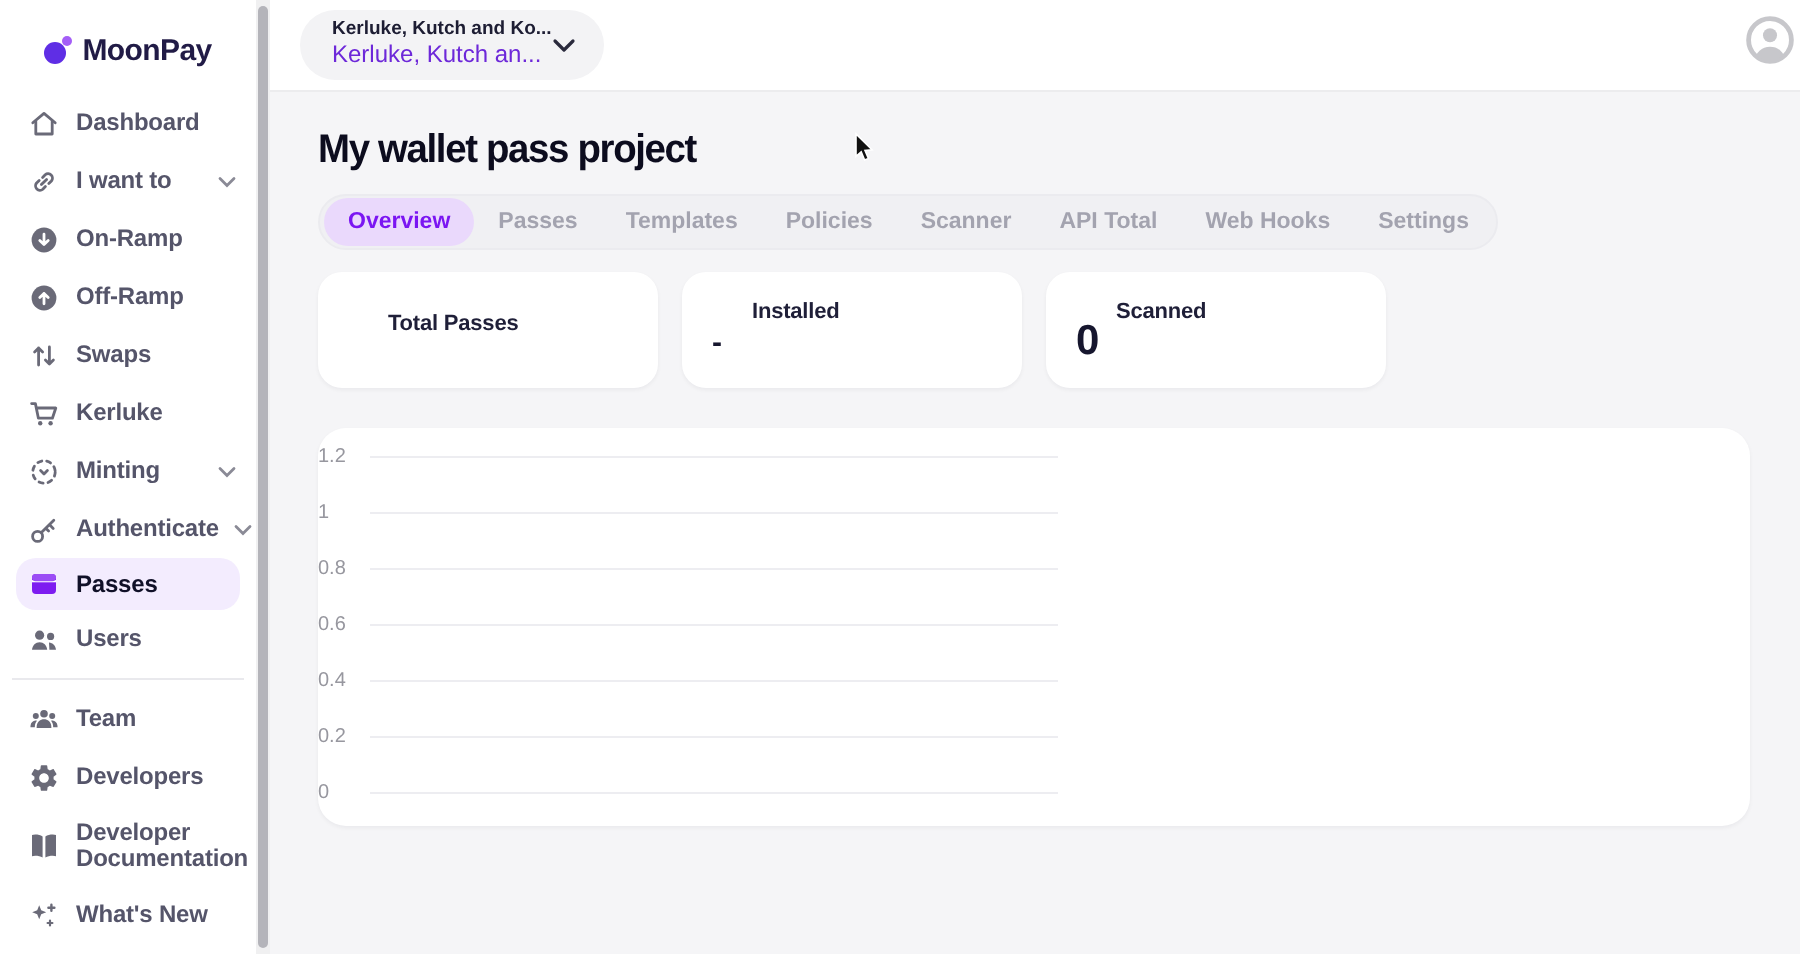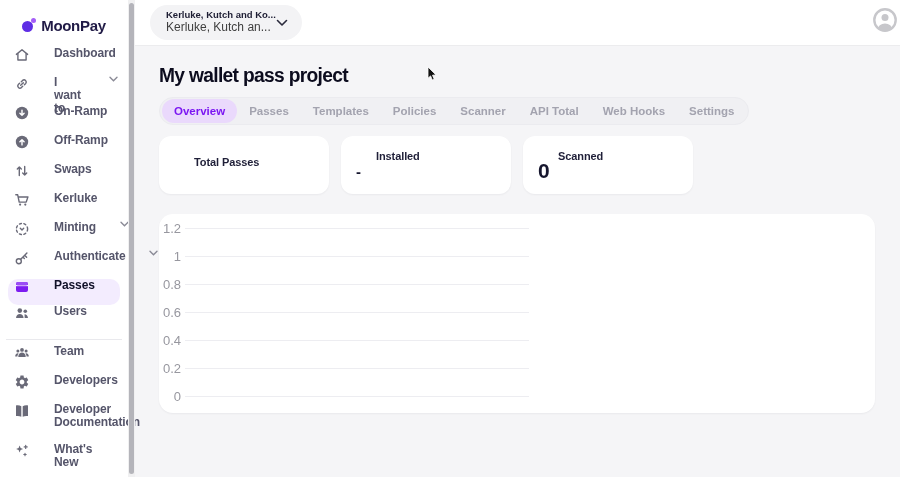--- a/index.html
+++ b/index.html
@@ -7,58 +7,58 @@
   .app{position:relative;width:900px;height:477px;background:#f5f5f7;overflow:hidden;}
 
   
   .sidebar{position:absolute;left:0;top:0;width:128px;height:477px;background:#ffffff;z-index:3;}
   .logo{height:44px;display:flex;align-items:center;justify-content:center;gap:5px;padding-top:6px;}
   .logo-mark{position:relative;width:14px;height:14px;}
   .logo-dot-big{position:absolute;left:0;top:3px;width:11px;height:11px;border-radius:50%;background:#5f2ee5;}
   .logo-dot-small{position:absolute;right:0;top:0;width:5px;height:5px;border-radius:50%;background:#a45ef7;}
   .logo-word{font-size:15px;font-weight:700;color:#211b46;letter-spacing:-0.3px;}
   .nav{padding-top:3px;}
-  .nav-item{display:flex;align-items:flex-start;height:29px;padding:0 10px 0 14px;gap:24px;cursor:pointer;}
+  .nav-item{display:flex;align-items:center;height:29px;padding:0 10px 0 14px;gap:8px;cursor:pointer;}
   .nav-item .ico{width:16px;height:16px;flex:none;display:flex;align-items:center;justify-content:center;}
   .nav-item .lbl{font-size:12px;font-weight:600;color:#55556a;letter-spacing:-0.1px;line-height:13px;}
   .nav-item .chev{margin-left:auto;}
   .nav-item.active{background:#f3ecfe;border-radius:10px;margin:0 8px;padding:0 4px 0 6px;height:26px;}
   .nav-item.active .lbl{color:#101028;font-weight:700;}
   .nav-item.tall{height:40px;}
   .nav-divider{height:1px;background:#e9e9ed;margin:5px 6px 5px 6px;}
   .sb-scroll{position:absolute;left:128px;top:0;width:7px;height:477px;background:#f0f0f1;z-index:4;}
   .sb-thumb{position:absolute;left:1px;top:3px;bottom:3px;width:5px;border-radius:3px;background:#b4b4ba;}
 
   
   .main{position:absolute;left:135px;top:0;right:0;height:477px;}
   .hdr{position:absolute;left:0;top:0;right:0;height:46px;background:#ffffff;border-bottom:1px solid #ececee;display:flex;align-items:center;}
   .proj{margin-left:15px;height:35px;background:#f3f3f5;border-radius:18px;display:flex;align-items:center;padding:0 14px 0 16px;cursor:pointer;}
   .proj-lines{display:flex;flex-direction:column;line-height:1.15;}
   .proj-l1{font-size:9.5px;font-weight:700;color:#1d1d33;}
-  .proj-l2{font-size:12px;font-weight:400;color:#404040;}
+  .proj-l2{font-size:12px;font-weight:400;color:#6d28d9;}
   .avatar{position:absolute;right:3px;top:8px;width:24px;height:24px;cursor:pointer;}
 
   .content{position:absolute;left:0;top:47px;right:0;bottom:0;background:#f5f5f7;padding:17px 0 0 24px;}
   .main-scroll{position:absolute;right:0;top:47px;bottom:0;width:6px;background:#fbfbfc;}
   .page-title{margin:0;font-size:20px;font-weight:800;color:#0c0c1e;letter-spacing:-0.7px;transform:scaleX(.96);transform-origin:left;}
 
   .tabs{margin-top:10px;display:inline-flex;align-items:center;height:28px;background:#f0f0f3;border:1px solid #ebebef;border-radius:15px;padding:0 2px;}
   .tab{font-size:11.5px;font-weight:700;color:#a3a3af;padding:0 12px;height:24px;display:flex;align-items:center;cursor:pointer;white-space:nowrap;}
   .tab.active{background:#ead9fc;color:#7b16f2;border-radius:12px;}
 
   .cards{margin-top:11px;display:flex;gap:12px;}
   .card{width:170px;height:58px;background:#ffffff;border-radius:12px;box-shadow:0 1px 2px rgba(16,16,40,.05);padding:14px 0 0 15px;}
   .card.center-label{padding-top:20px;}
   .card .c-label{font-size:11px;font-weight:700;color:#1f1f38;letter-spacing:-0.1px;margin-left:20px;}
   .card .c-value{font-size:15px;font-weight:800;color:#16162e;margin-top:2px;line-height:16px;}
   .card .c-value.big{font-size:21px;font-weight:700;margin-top:1px;}
 
   .chart-card{position:relative;margin-top:20px;width:716px;height:199px;background:#ffffff;border-radius:14px;box-shadow:0 1px 2px rgba(16,16,40,.05);}
   .crow{position:absolute;left:0;height:8px;display:flex;align-items:center;gap:4px;}
-  .crow .tick{width:22px;text-align:right;font-size:13px;color:#97979f;}
+  .crow .tick{width:22px;text-align:left;font-size:10px;color:#97979f;}
   .crow .gline{width:344px;height:1px;background:#ededf1;}
 
   .cursor{position:absolute;left:427px;top:66px;z-index:9;pointer-events:none;}
 
   svg{display:block;}
   .ic-stroke{stroke:#6a6a78;stroke-width:1.4;fill:none;stroke-linecap:round;stroke-linejoin:round;}
   .ic-fill{fill:#6a6a78;}
 </style>
 </head>
 <body>

